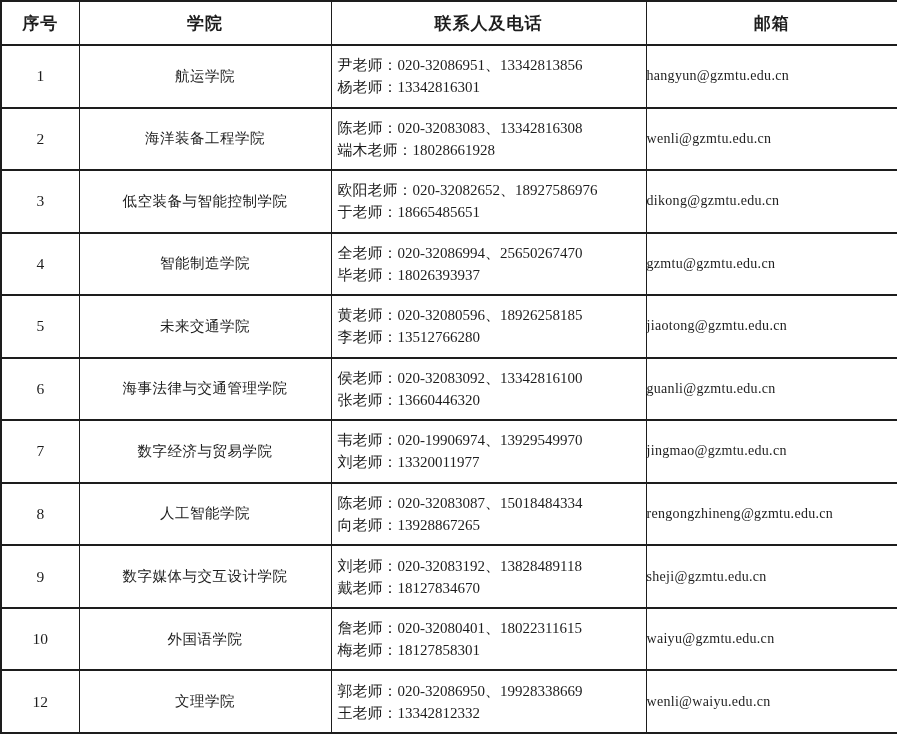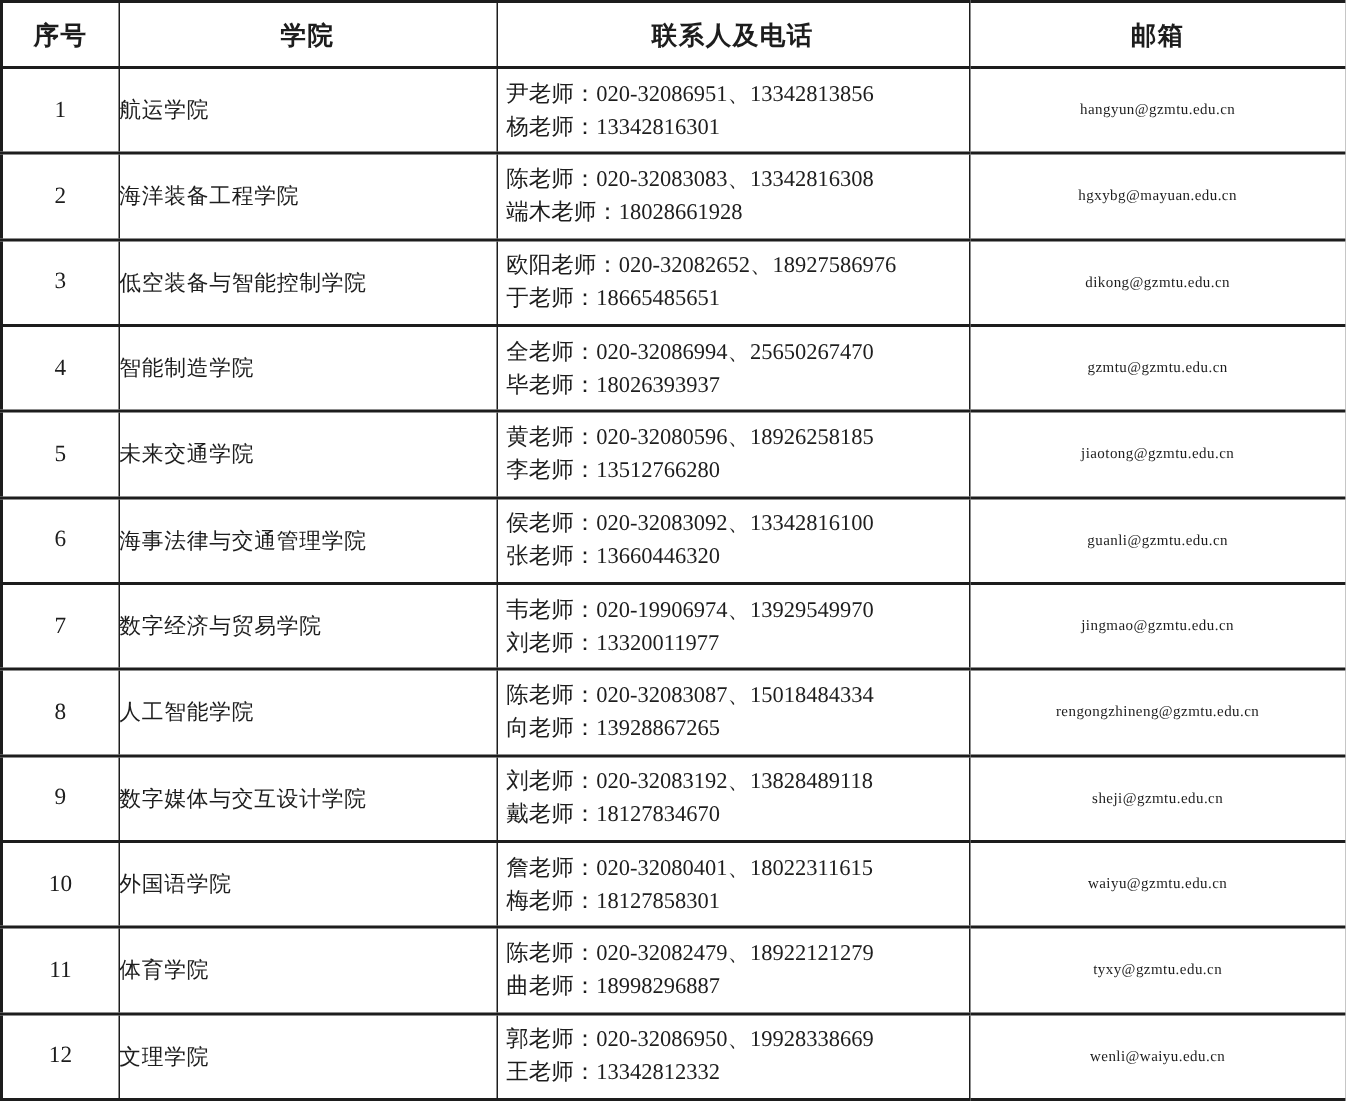--- a/index.html
+++ b/index.html
@@ -39,36 +39,36 @@
     font-size: 17px;
     font-weight: bold;
     text-align: center;
     letter-spacing: 1px;
   }
   tbody td.c-serial {
     text-align: center;
     font-size: 15.5px;
   }
   tbody td.c-college {
-    text-align: left;
+    text-align: center;
     font-size: 14.5px;
     letter-spacing: 0.5px;
   }
   tbody td.c-contact {
     text-align: left;
     font-size: 15px;
     padding: 3px 2px 3px 6px;
   }
   tbody td.c-contact .contact-line {
     line-height: 22px;
     white-space: nowrap;
   }
   tbody td.c-email {
-    text-align: center;
-    font-size: 10px;
+    text-align: left;
+    font-size: 14px;
     letter-spacing: 0.3px;
   }
 </style>
 </head>
 <body>
 
 <table class="contact-table">
   <colgroup>
     <col style="width:78px">
     <col style="width:252px">
@@ -94,21 +94,21 @@
     <td class="c-email">hangyun@gzmtu.edu.cn</td>
   </tr>
 
   <tr>
     <td class="c-serial">2</td>
     <td class="c-college">海洋装备工程学院</td>
     <td class="c-contact">
       <div class="contact-line">陈老师：020-32083083、13342816308</div>
       <div class="contact-line">端木老师：18028661928</div>
     </td>
-    <td class="c-email">hgxybg@mayuan.edu.cn</td>
+    <td class="c-email">wenli@gzmtu.edu.cn</td>
   </tr>
 
   <tr>
     <td class="c-serial">3</td>
     <td class="c-college">低空装备与智能控制学院</td>
     <td class="c-contact">
       <div class="contact-line">欧阳老师：020-32082652、18927586976</div>
       <div class="contact-line">于老师：18665485651</div>
     </td>
     <td class="c-email">dikong@gzmtu.edu.cn</td>
@@ -177,29 +177,20 @@
   <tr>
     <td class="c-serial">10</td>
     <td class="c-college">外国语学院</td>
     <td class="c-contact">
       <div class="contact-line">詹老师：020-32080401、18022311615</div>
       <div class="contact-line">梅老师：18127858301</div>
     </td>
     <td class="c-email">waiyu@gzmtu.edu.cn</td>
   </tr>
 
-  <tr>
-    <td class="c-serial">11</td>
-    <td class="c-college">体育学院</td>
-    <td class="c-contact">
-      <div class="contact-line">陈老师：020-32082479、18922121279</div>
-      <div class="contact-line">曲老师：18998296887</div>
-    </td>
-    <td class="c-email">tyxy@gzmtu.edu.cn</td>
-  </tr>
 
   <tr>
     <td class="c-serial">12</td>
     <td class="c-college">文理学院</td>
     <td class="c-contact">
       <div class="contact-line">郭老师：020-32086950、19928338669</div>
       <div class="contact-line">王老师：13342812332</div>
     </td>
     <td class="c-email">wenli@waiyu.edu.cn</td>
   </tr>

